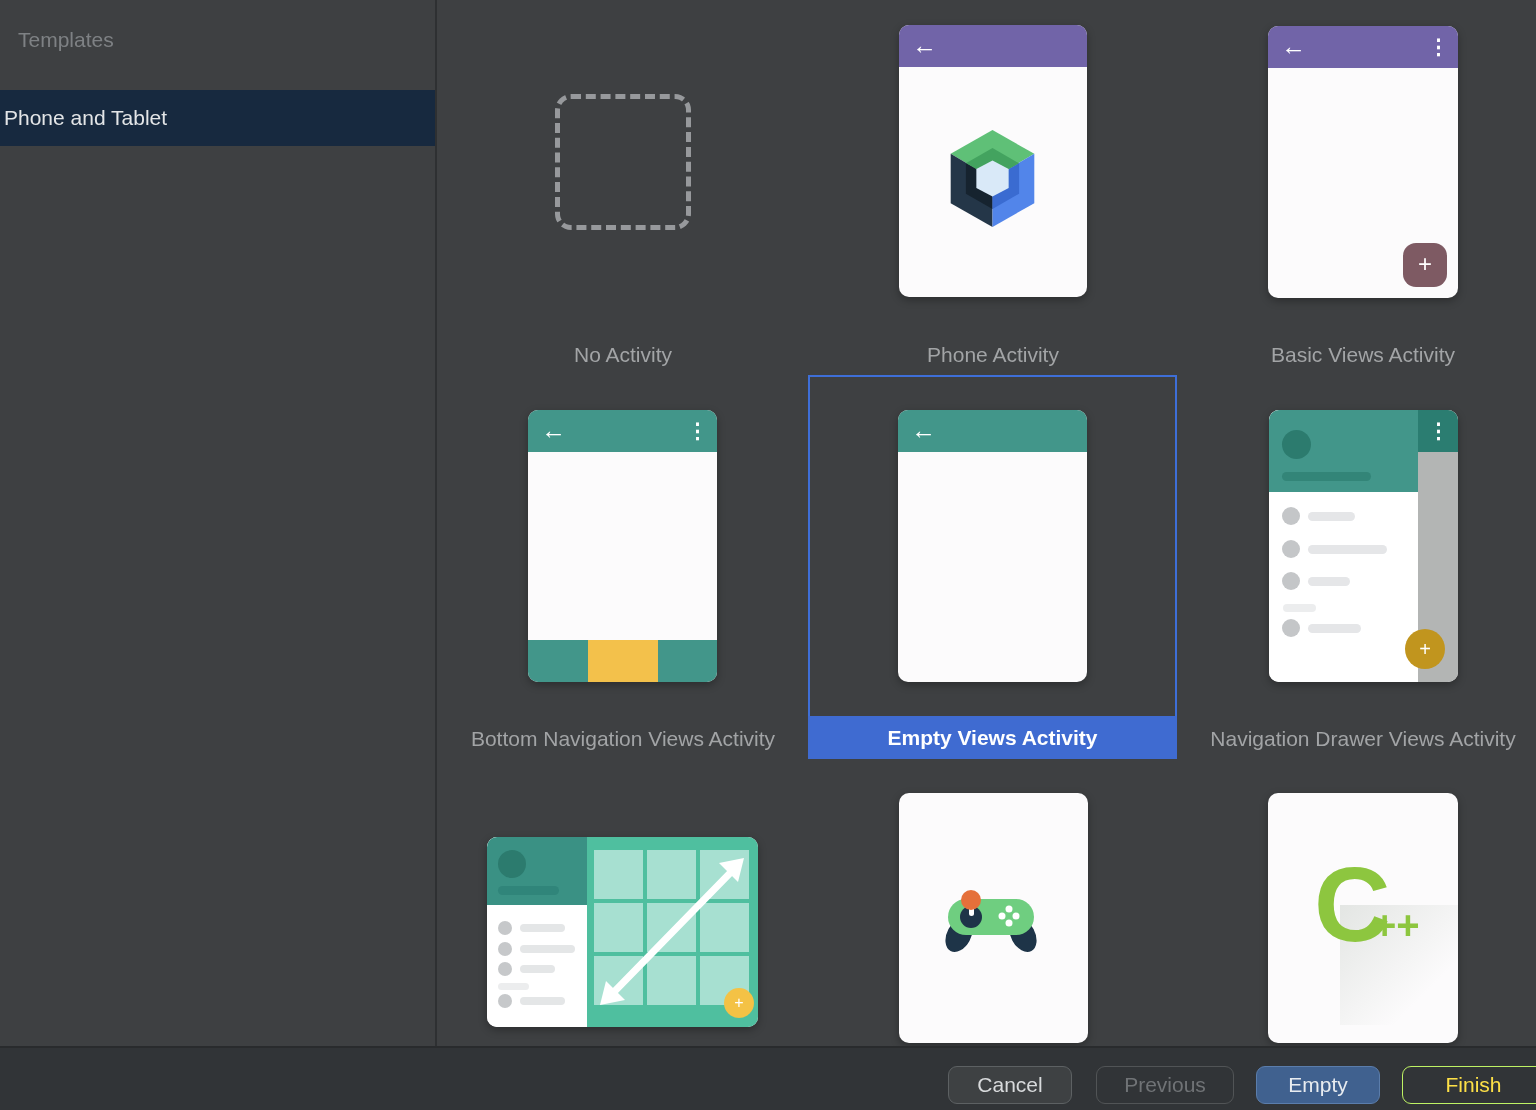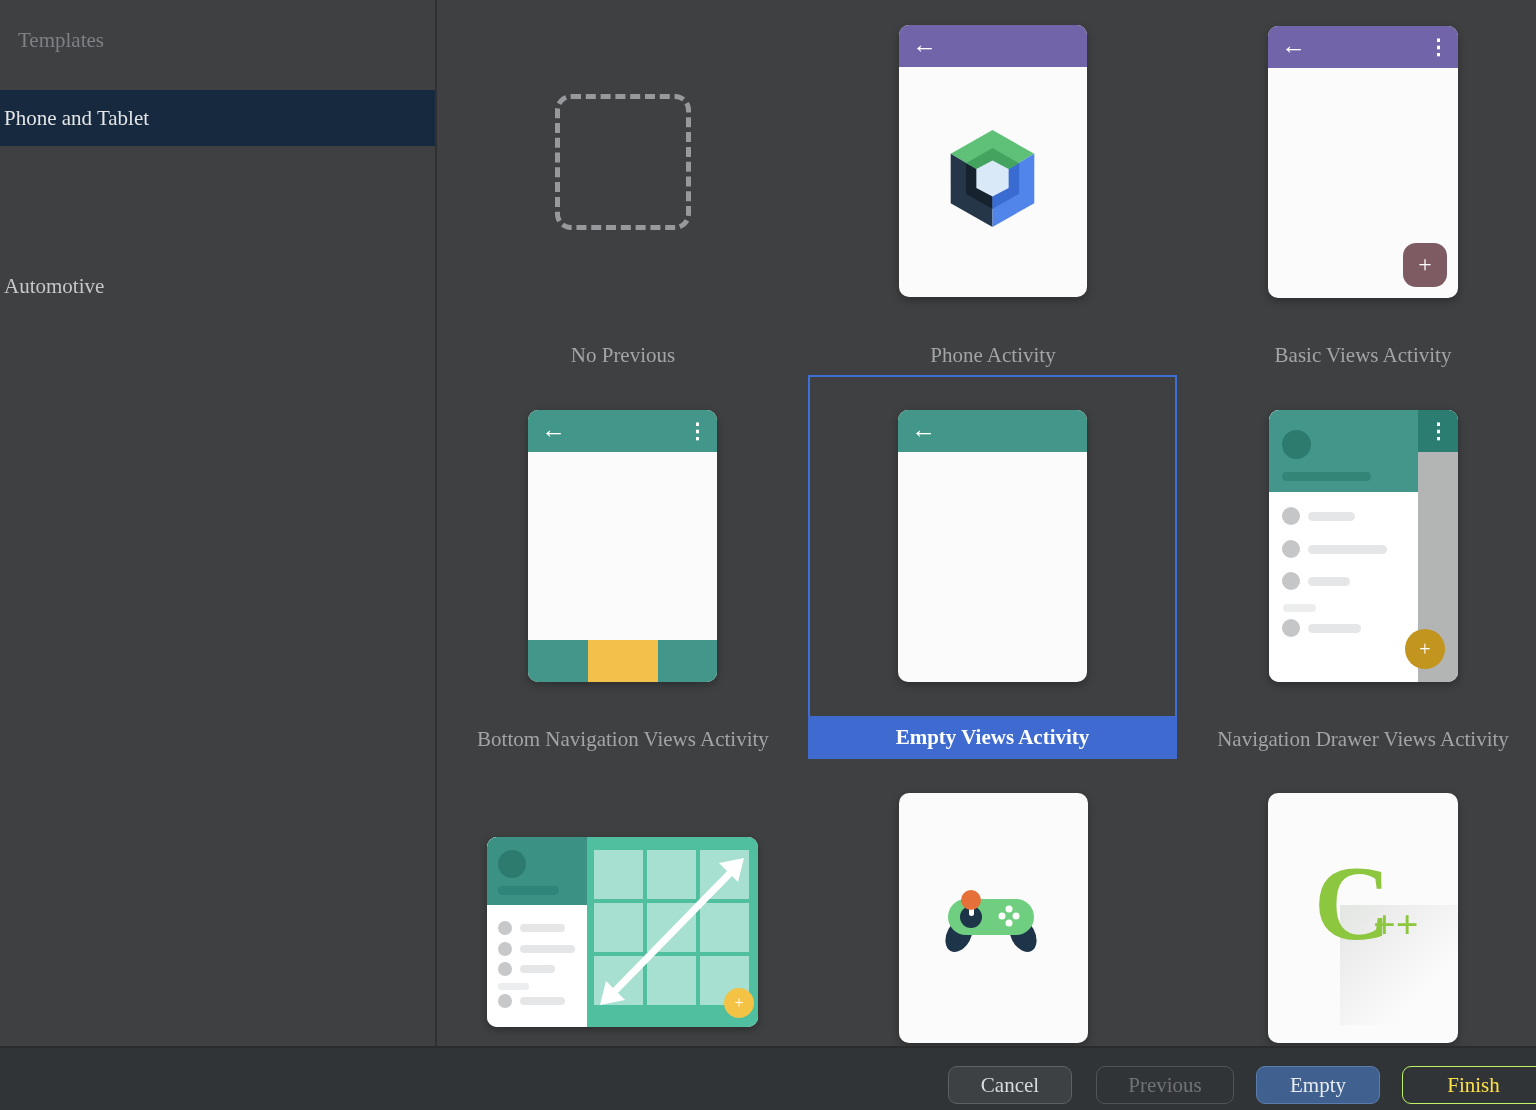--- a/index.html
+++ b/index.html
@@ -1,17 +1,17 @@
 <!DOCTYPE html>
 <html><head>
 <meta charset="utf-8">
 <style>
   html,body{margin:0;padding:0;background:#2b2d2f;}
   .app{position:relative;width:1536px;height:1110px;background:#3E4042;
-       font-family:Liberation Serif, serif;overflow:hidden;}
+       font-family:Liberation Sans, sans-serif;overflow:hidden;}
 
   
   .sidebar{position:absolute;left:0;top:0;width:437px;height:1046px;
            border-right:2px solid #2E3032;box-sizing:border-box;}
   .sb-header{position:absolute;left:18px;top:28px;font-size:21px;color:#7E8184;}
   .sb-item{position:absolute;left:0;width:435px;height:56px;line-height:56px;
            padding-left:4px;font-size:21px;color:#C5C7C9;box-sizing:border-box;cursor:default;}
   .sb-item.selected{background:#17293F;color:#E3E5E7;}
 
   
@@ -75,30 +75,29 @@
   .btn.disabled2{left:1402px;width:143px;background:transparent;border:1px solid #bef264;color:#fde047;}
 </style>
 </head>
 <body>
 
 <div class="app">
 
   <aside class="sidebar">
     <div class="sb-header">Templates</div>
     <div class="sb-item selected" style="top:90px">Phone and Tablet</div>
-    <div class="sb-item" style="top:258px">Automotive</div>
   </aside>
 
   <div class="grid">
 
     <div class="sel-box"></div>
 
     <div>
       <div class="dash-square"></div>
-      <div class="tpl-label" style="left:438px;top:343px">No Previous</div>
+      <div class="tpl-label" style="left:438px;top:343px">No Activity</div>
     </div>
 
     <div>
       <div class="card" style="left:899px;top:25px;width:188px;height:272px">
         <div class="hdr purple">
           <span class="back">←</span>
         </div>
         <svg style="position:absolute;left:46px;top:102px" width="95" height="103" viewBox="0 0 100 108">
           <polygon points="50,3 94,28 50,54 6,28" fill="#5FC077"></polygon>
           <polygon points="6,28 50,54 50,105 6,80" fill="#243648"></polygon>

